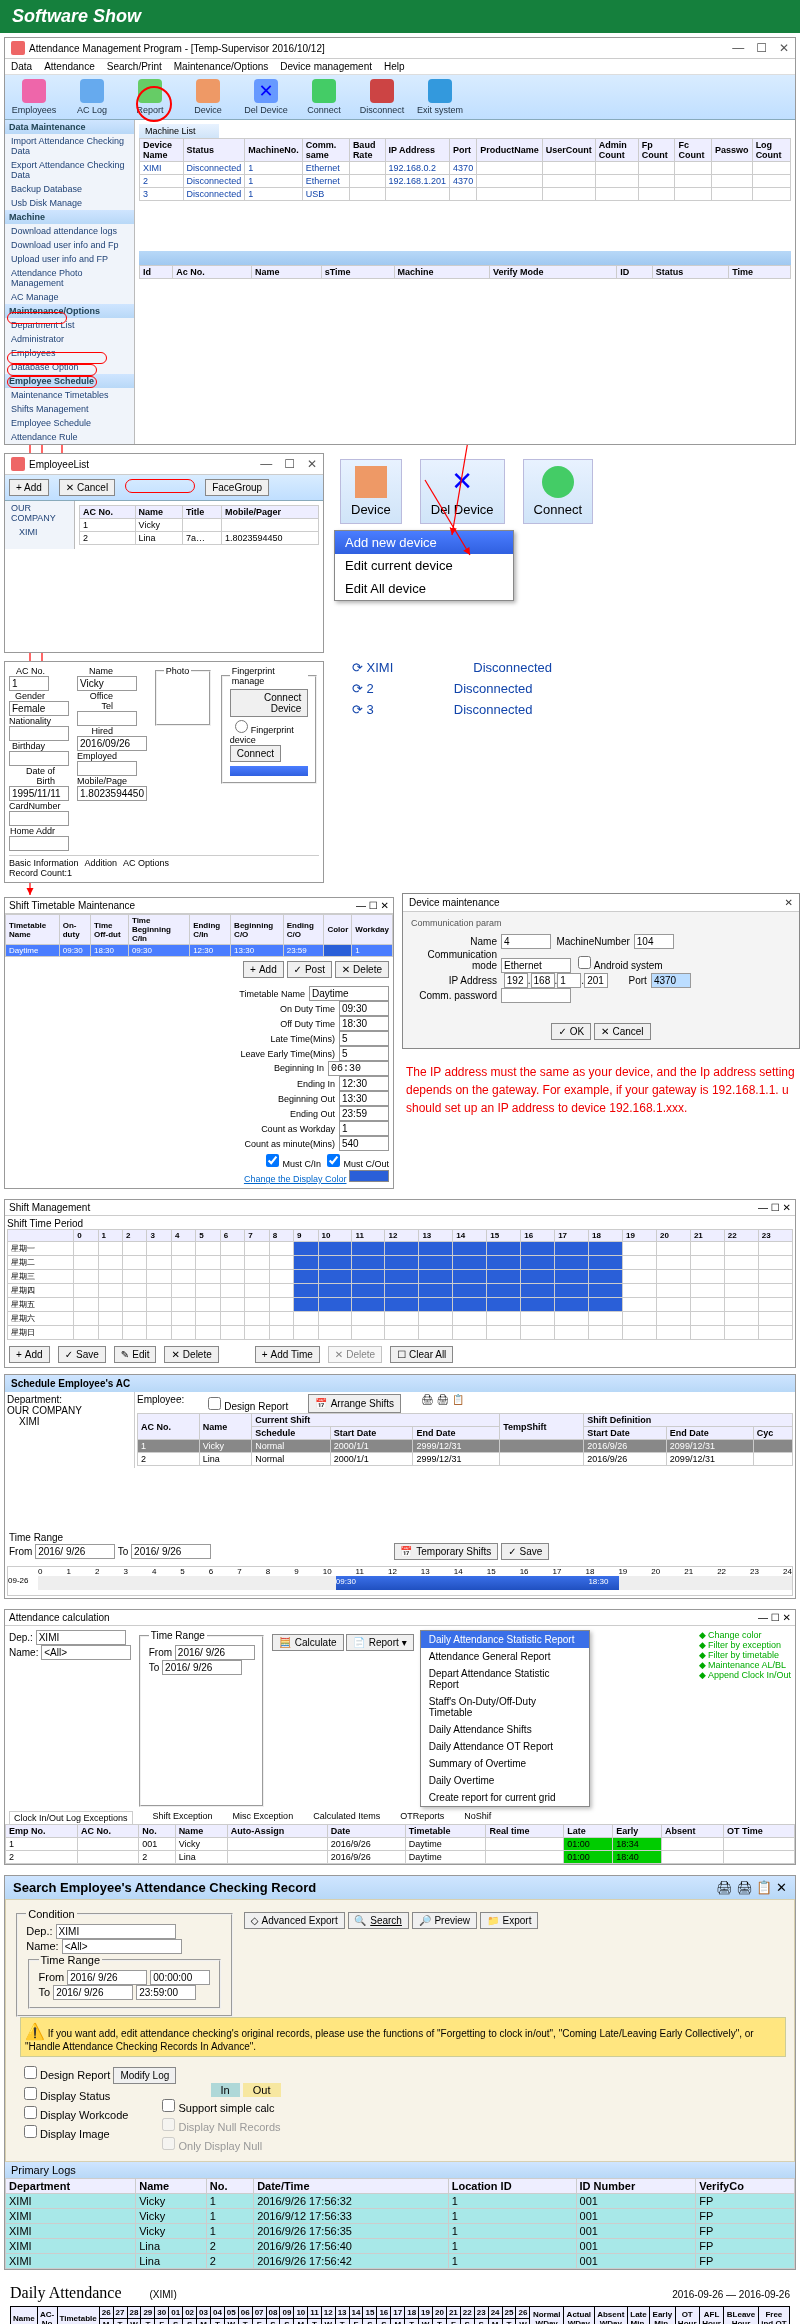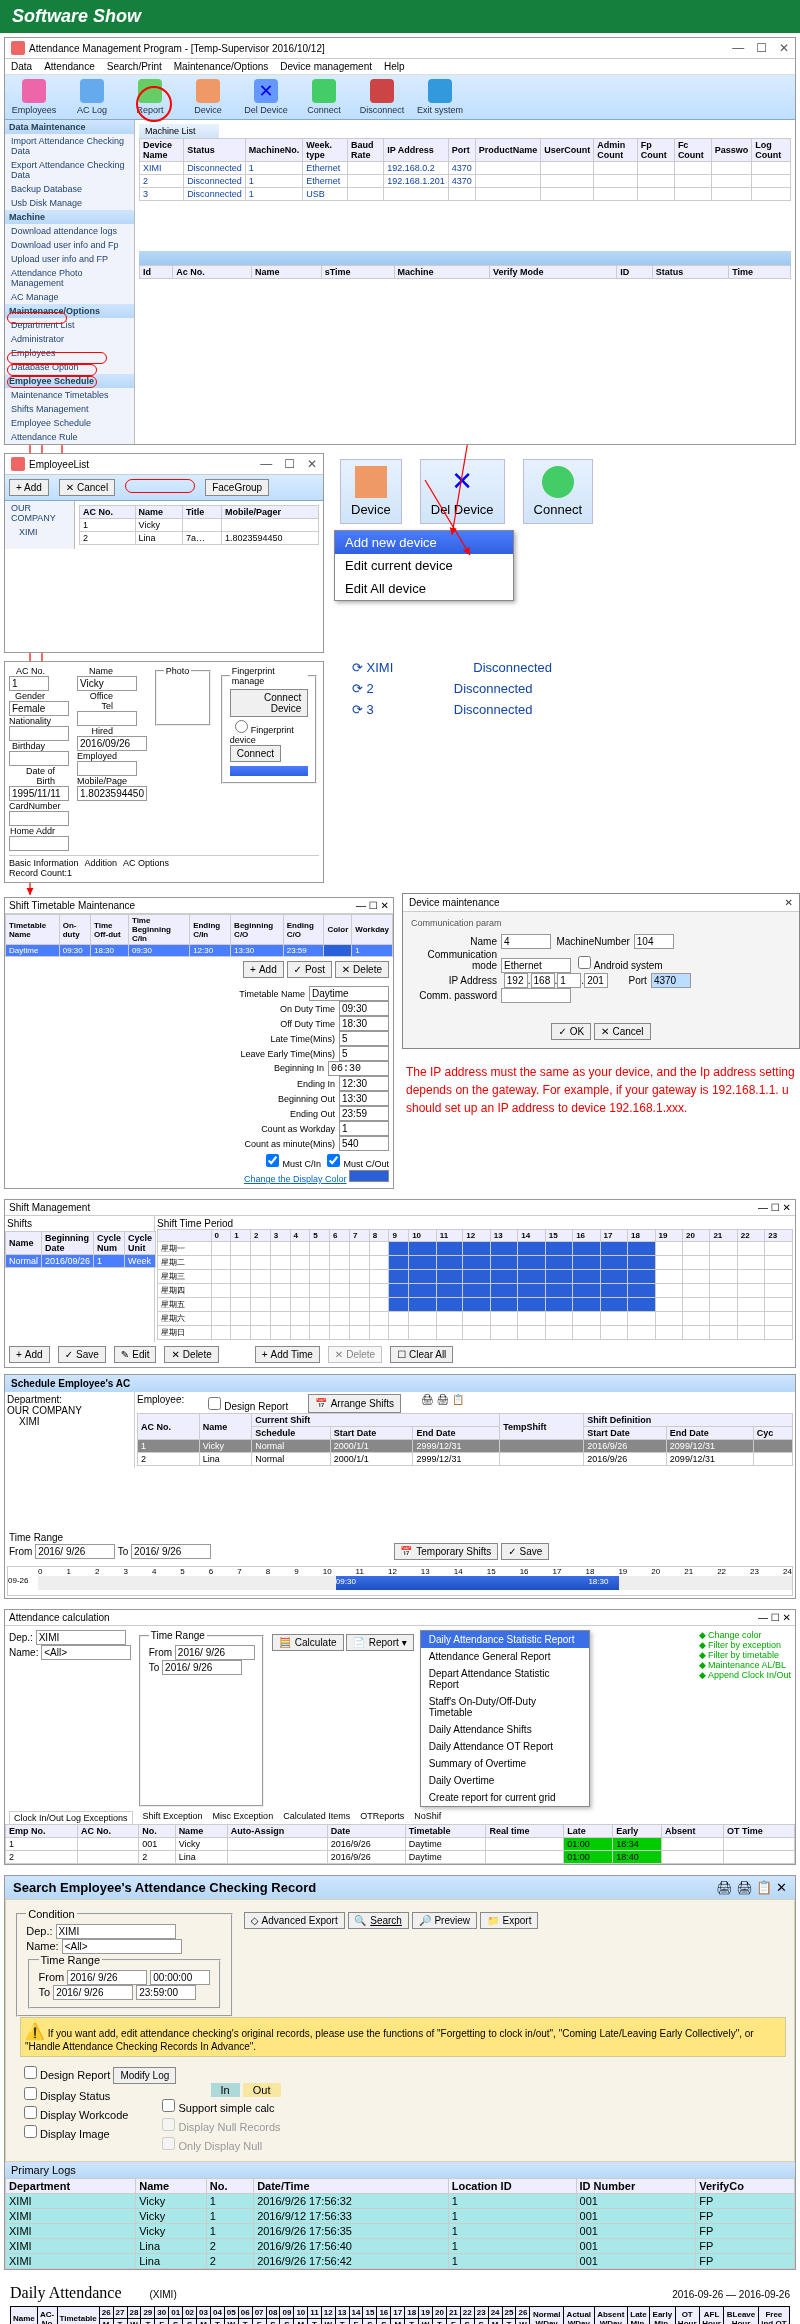--- a/index.html
+++ b/index.html
@@ -156,21 +156,21 @@
       <div class="side-item">Attendance Rule</div>
     </div>
     <div class="content">
       <div style="background:linear-gradient(#e8f2ff,#d0e4f8);padding:2px 6px;width:80px;">Machine List</div>
       <table>
         <tbody>
             <tr>
               <th>Device Name</th>
               <th>Status</th>
               <th>MachineNo.</th>
-              <th>Week. type</th>
+              <th>Comm. same</th>
               <th>Baud Rate</th>
               <th>IP Address</th>
               <th>Port</th>
               <th>ProductName</th>
               <th>UserCount</th>
               <th>Admin Count</th>
               <th>Fp Count</th>
               <th>Fc Count</th>
               <th>Passwo</th>
               <th>Log Count</th>
@@ -457,39 +457,20 @@
     <div class="redtext" style="margin-top:10px;padding:4px;">The IP address must the same as your device, and the Ip address setting depends on the gateway. For example, if your gateway is 192.168.1.1. u should set up an IP address to device 192.168.1.xxx.</div>
   </div>
 </div>
 
 <div class="window" style="margin-top:6px;">
   <div style="padding:2px 4px;border-bottom:1px solid #ccc;display:flex;">
       <span>Shift Management</span>
       <span style="margin-left:auto;"><span>—</span> <span>☐</span> <span>✕</span></span>
     </div>
   <div class="pane">
-    <div style="width:150px;border-right:1px solid #ccc;">
-      <div style="padding:2px;">Shifts</div>
-      <table>
-        <tbody>
-            <tr>
-              <th>Name</th>
-              <th>Beginning Date</th>
-              <th>Cycle Num</th>
-              <th>Cycle Unit</th>
-            </tr>
-        <tr style="background:#4a7dff;color:#fff;">
-              <td>Normal</td>
-              <td>2016/09/26</td>
-              <td>1</td>
-              <td>Week</td>
-            </tr>
-      </tbody>
-        </table>
-    </div>
     <div style="flex:1;padding:2px;">
       <div>Shift Time Period</div>
       <table style="font-size:8px;">
         <tbody>
             <tr>
               <th></th>
               <th>0</th>
               <th>1</th>
               <th>2</th>
               <th>3</th>
@@ -860,21 +841,21 @@
       <div>Create report for current grid</div>
     </div>
     <div style="margin-left:auto;">
       <div class="greenlink">◆ <span>Change color</span></div>
       <div class="greenlink">◆ <span>Filter by exception</span></div>
       <div class="greenlink">◆ <span>Filter by timetable</span></div>
       <div class="greenlink">◆ <span>Maintenance AL/BL</span></div>
       <div class="greenlink">◆ <span>Append Clock In/Out</span></div>
     </div>
   </div>
-  <div style="display:flex;gap:10px;padding:0 4px;font-size:9px;">
+  <div style="display:flex;gap:20px;padding:0 4px;font-size:9px;">
     <span style="border:1px solid #ccc;border-bottom:none;padding:1px 4px;background:#fff;">Clock In/Out Log Exceptions</span>
     <span>Shift Exception</span>
     <span>Misc Exception</span>
     <span>Calculated Items</span>
     <span>OTReports</span>
     <span>NoShif</span>
   </div>
   <table>
     <tbody>
         <tr>

